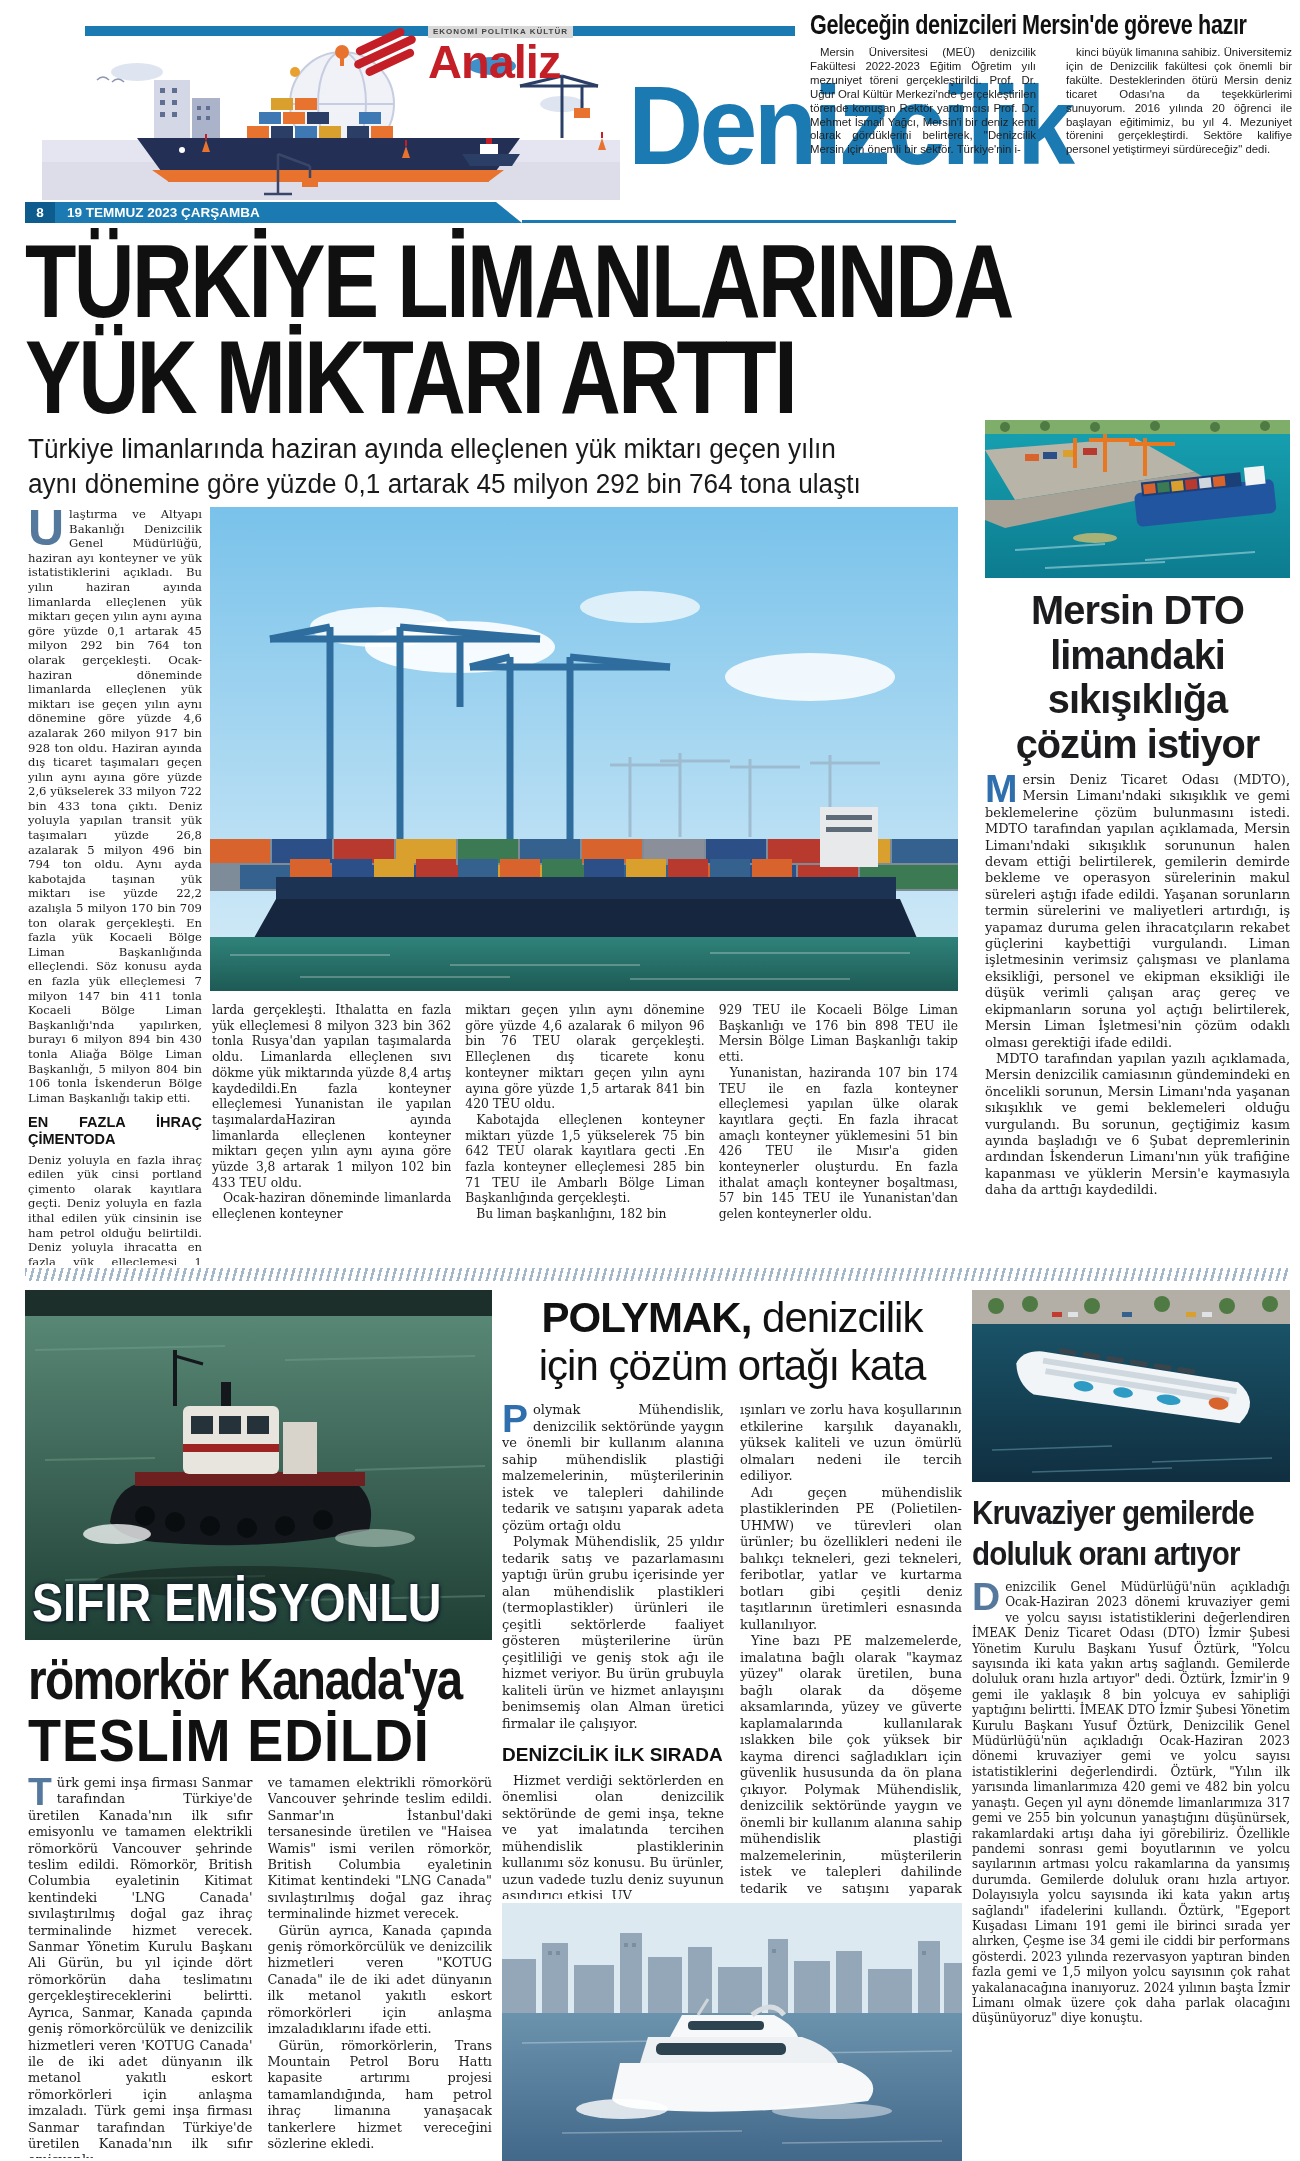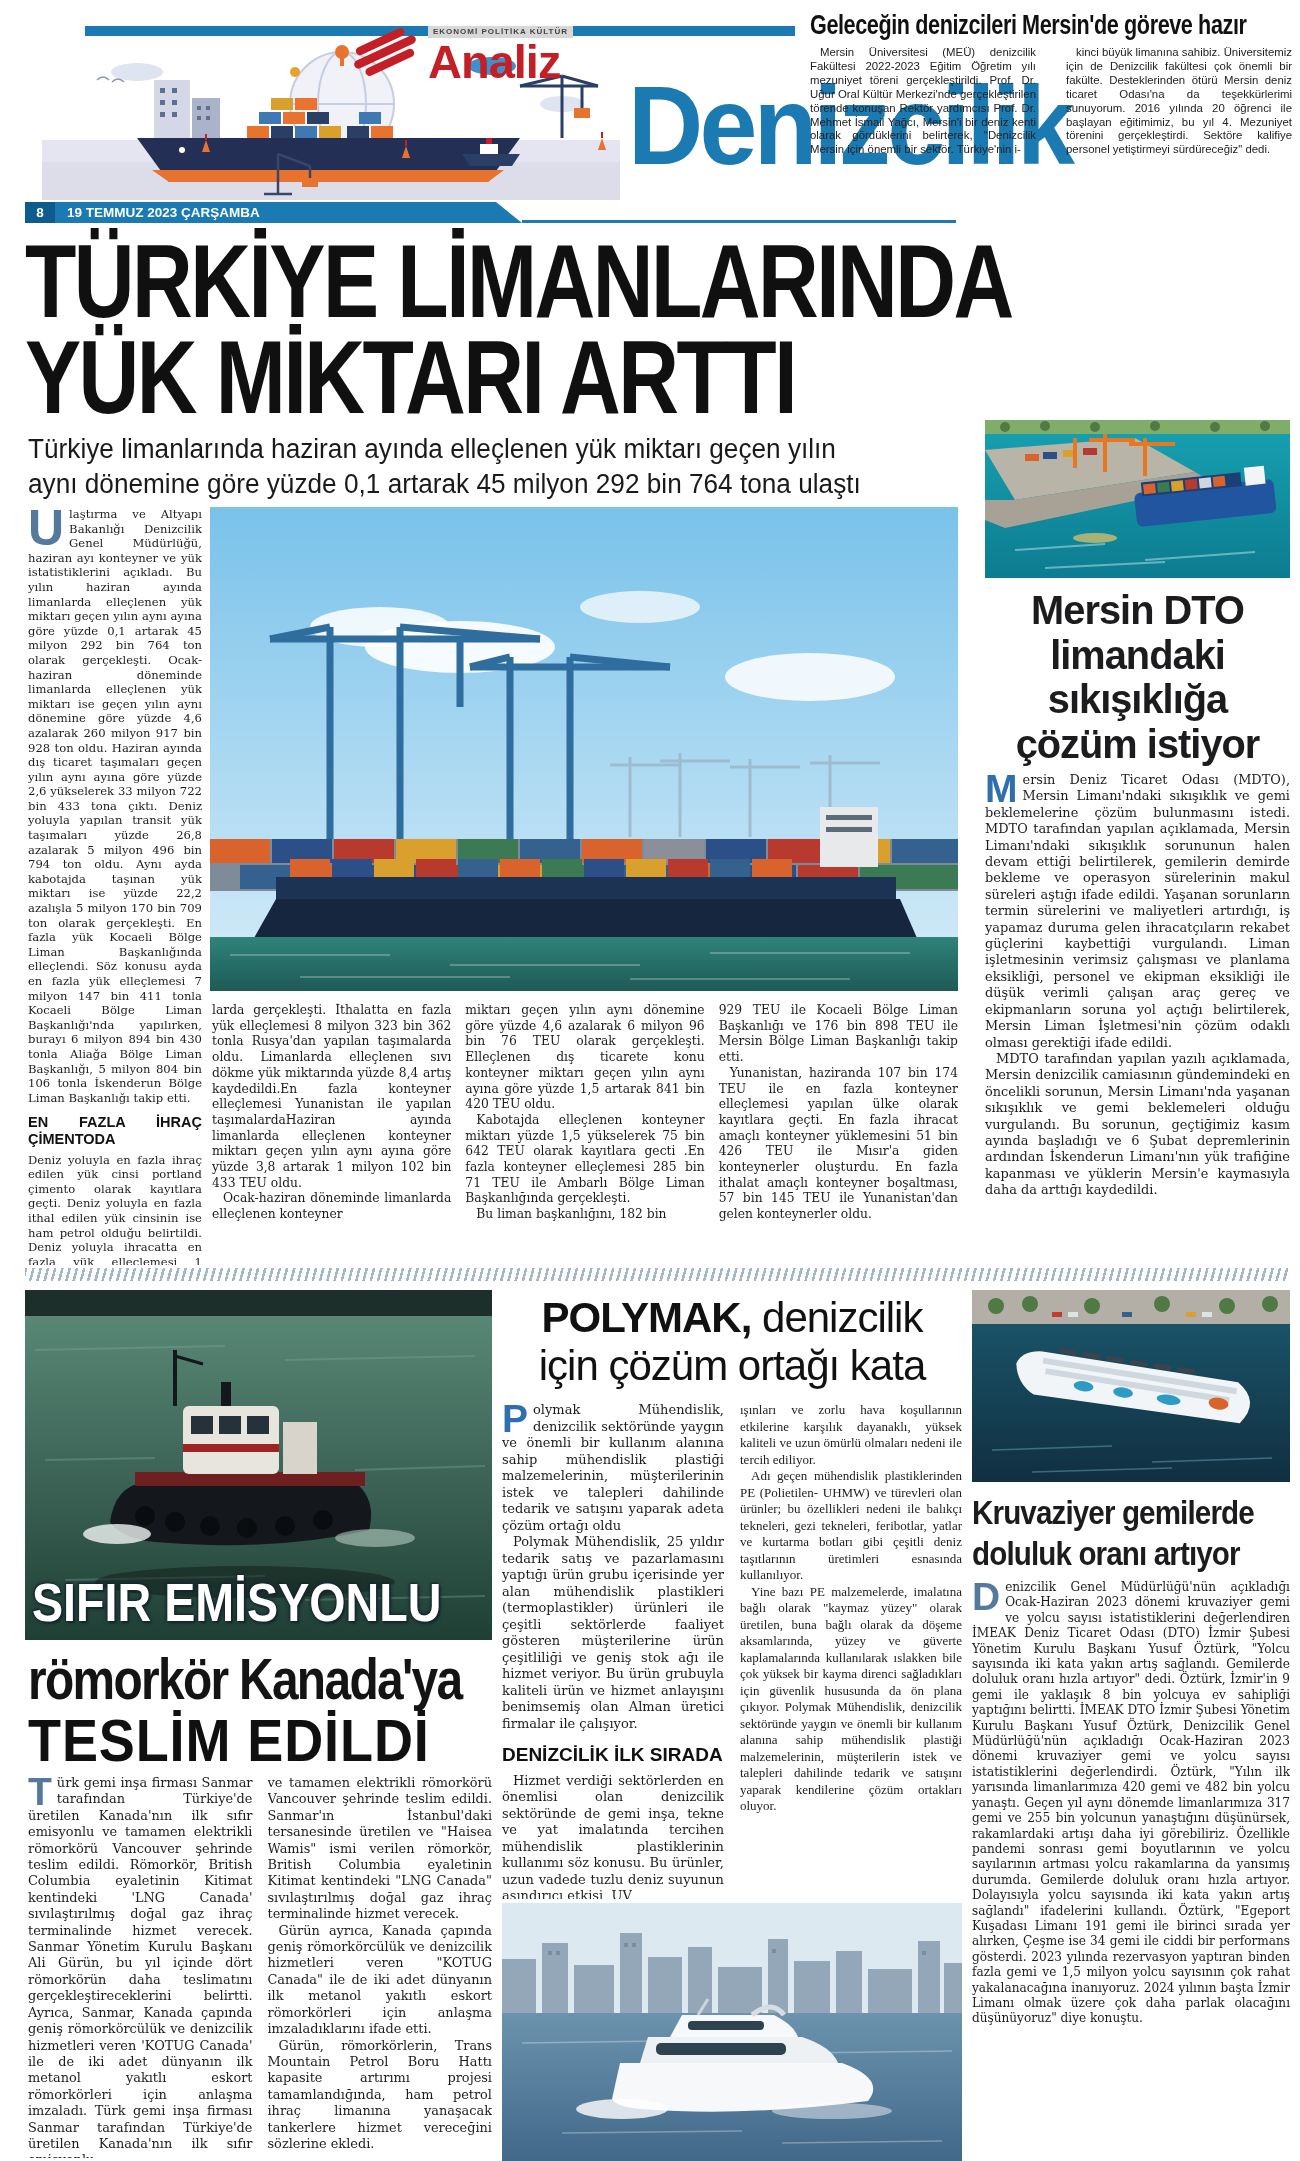--- a/index.html
+++ b/index.html
@@ -435,21 +435,21 @@
     <div><b>POLYMAK,</b><span> denizcilik</span></div>
     <div>için çözüm ortağı kata</div>
   </div>
   <div class="abs cols" style="left:502px;top:1402px;width:460px;height:497px;gap:16px;">
     <div class="bt" style="font-size:13px;line-height:16.5px;">
       <p class="np"><span class="dc dc2 dc-blue">P</span><span>olymak Mühendislik, denizcilik sektöründe yaygın ve önemli bir kullanım alanına sahip mühendislik plastiği malzemelerinin, müşterilerinin istek ve talepleri dahilinde tedarik ve satışını yaparak adeta çözüm ortağı oldu</span></p>
       <p>Polymak Mühendislik, 25 yıldır tedarik satış ve pazarlamasını yaptığı ürün grubu içerisinde yer alan mühendislik plastikleri (termoplastikler) ürünleri ile çeşitli sektörlerde faaliyet gösteren müşterilerine ürün çeşitliliği ve geniş stok ağı ile hizmet veriyor. Bu ürün grubuyla kaliteli ürün ve hizmet anlayışını benimsemiş olan Alman üretici firmalar ile çalışıyor.</p>
       <div class="crosshead" style="font-size:19px;margin:12px 0 7px;">DENİZCİLİK İLK SIRADA</div>
       <p>Hizmet verdiği sektörlerden en önemlisi olan denizcilik sektöründe de gemi inşa, tekne ve yat imalatında tercihen mühendislik plastiklerinin kullanımı söz konusu. Bu ürünler, uzun vadede tuzlu deniz suyunun aşındırıcı etkisi, UV</p>
     </div>
-    <div class="bt" style="font-size:13px;line-height:16.5px;font-family:Liberation Serif, serif;">
+    <div class="bt" style="font-size:13px;line-height:16.5px;">
       <p class="np">ışınları ve zorlu hava koşullarının etkilerine karşılık dayanaklı, yüksek kaliteli ve uzun ömürlü olmaları nedeni ile tercih ediliyor.</p>
       <p>Adı geçen mühendislik plastiklerinden PE (Polietilen- UHMW) ve türevleri olan ürünler; bu özellikleri nedeni ile balıkçı tekneleri, gezi tekneleri, feribotlar, yatlar ve kurtarma botları gibi çeşitli deniz taşıtlarının üretimleri esnasında kullanılıyor.</p>
       <p>Yine bazı PE malzemelerde, imalatına bağlı olarak "kaymaz yüzey" olarak üretilen, buna bağlı olarak da döşeme aksamlarında, yüzey ve güverte kaplamalarında kullanılarak ıslakken bile çok yüksek bir kayma direnci sağladıkları için güvenlik hususunda da ön plana çıkıyor. Polymak Mühendislik, denizcilik sektöründe yaygın ve önemli bir kullanım alanına sahip mühendislik plastiği malzemelerinin, müşterilerin istek ve talepleri dahilinde tedarik ve satışını yaparak kendilerine çözüm ortakları oluyor.</p>
     </div>
   </div>
   <div class="abs photo" style="left:502px;top:1903px;width:460px;height:258px;">
     <svg width="460" height="258" viewBox="0 0 460 258">
       <defs>
           <linearGradient id="ywater" x1="0" y1="0" x2="0" y2="1">
         <stop offset="0" stop-color="#6b93ad"></stop>

